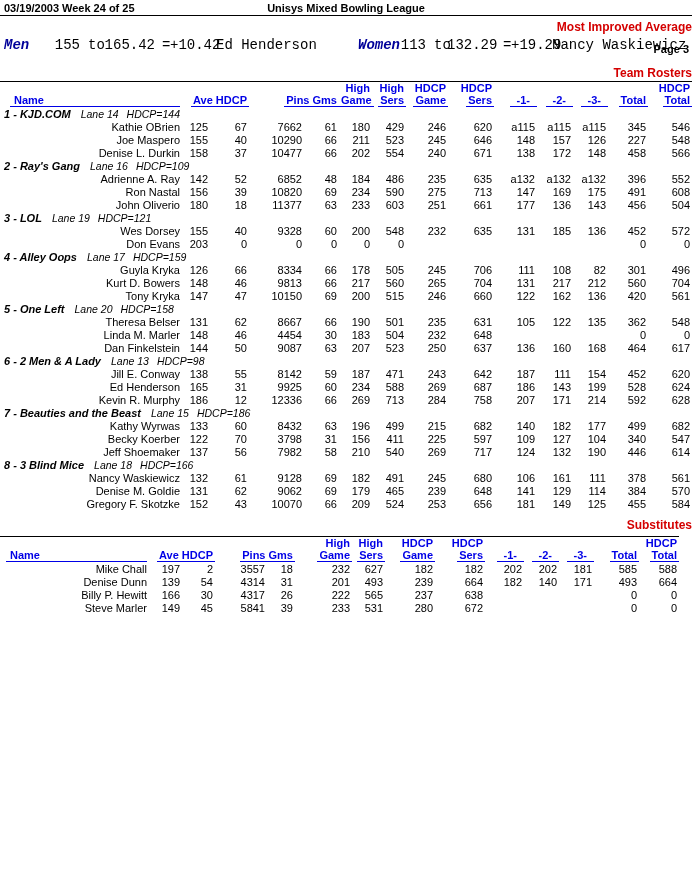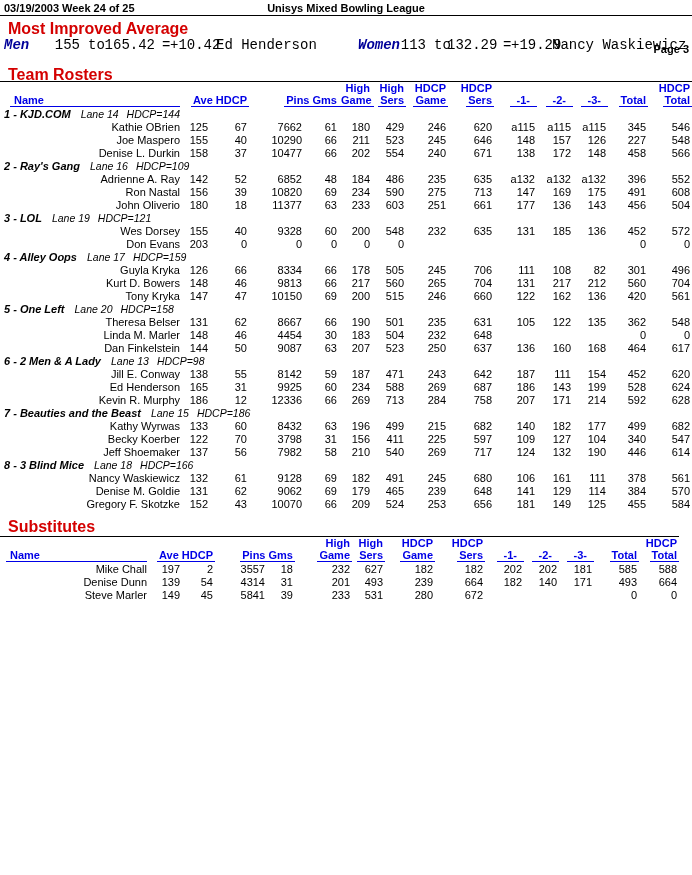--- a/index.html
+++ b/index.html
@@ -5,21 +5,21 @@
   html,body{margin:0;padding:0;background:#fff;}
   .page{position:relative;width:692px;height:770px;background:#fff;overflow:hidden;
         font-family:"Liberation Sans",sans-serif;color:#000;}
   
   .tophdr span{position:absolute;top:2px;font-size:11px;font-weight:bold;white-space:nowrap;}
   .hdr-date{left:4px;}
   .hdr-week{left:62px;}
   .hdr-title{left:0;right:0;text-align:center;}
   .hdr-page{right:3px;margin-top:41px;}
   .rule{position:absolute;left:0;width:692px;height:1px;background:#000;}
-  .sec-title{position:absolute;left:0;right:0;text-align:left;font-size:16px;font-weight:bold;color:#d40000;white-space:nowrap;margin-left:8px;}
+  .sec-title{position:absolute;left:0;right:0;text-align:right;font-size:12px;font-weight:bold;color:#d40000;white-space:nowrap;margin-left:8px;}
   
   .mi span{position:absolute;top:37px;font-size:14px;white-space:nowrap;font-family:Liberation Mono, monospace;}
   .mi .lbl{font-weight:bold;font-style:italic;color:#000099;}
   .mi .num{text-align:right;display:inline-block;}
   
   table{border-collapse:collapse;table-layout:fixed;position:absolute;left:0;border-top:1px solid #000;}
   #main-table{top:81px;width:692px;}
   #sub-table{top:536px;width:679px;}
   th{vertical-align:bottom;font-weight:bold;color:#0000e6;font-size:11px;padding:0;line-height:12px;}
   th .top{display:block;text-align:right;padding-right:2px;}
@@ -634,20 +634,36 @@
           <td class="num">493</td>
           <td class="num">239</td>
           <td class="num">664</td>
           <td class="num">182</td>
           <td class="num">140</td>
           <td class="num">171</td>
           <td class="num">493</td>
           <td class="num">664</td>
         </tr>
         <tr>
+          <td class="name-cell">Billy P. Hewitt</td>
+          <td class="num">166</td>
+          <td class="num">30</td>
+          <td class="num">4317</td>
+          <td class="num">26</td>
+          <td class="num">222</td>
+          <td class="num">565</td>
+          <td class="num">237</td>
+          <td class="num">638</td>
+          <td class="num"></td>
+          <td class="num"></td>
+          <td class="num"></td>
+          <td class="num">0</td>
+          <td class="num">0</td>
+        </tr>
+        <tr>
           <td class="name-cell">Steve Marler</td>
           <td class="num">149</td>
           <td class="num">45</td>
           <td class="num">5841</td>
           <td class="num">39</td>
           <td class="num">233</td>
           <td class="num">531</td>
           <td class="num">280</td>
           <td class="num">672</td>
           <td class="num"></td>

